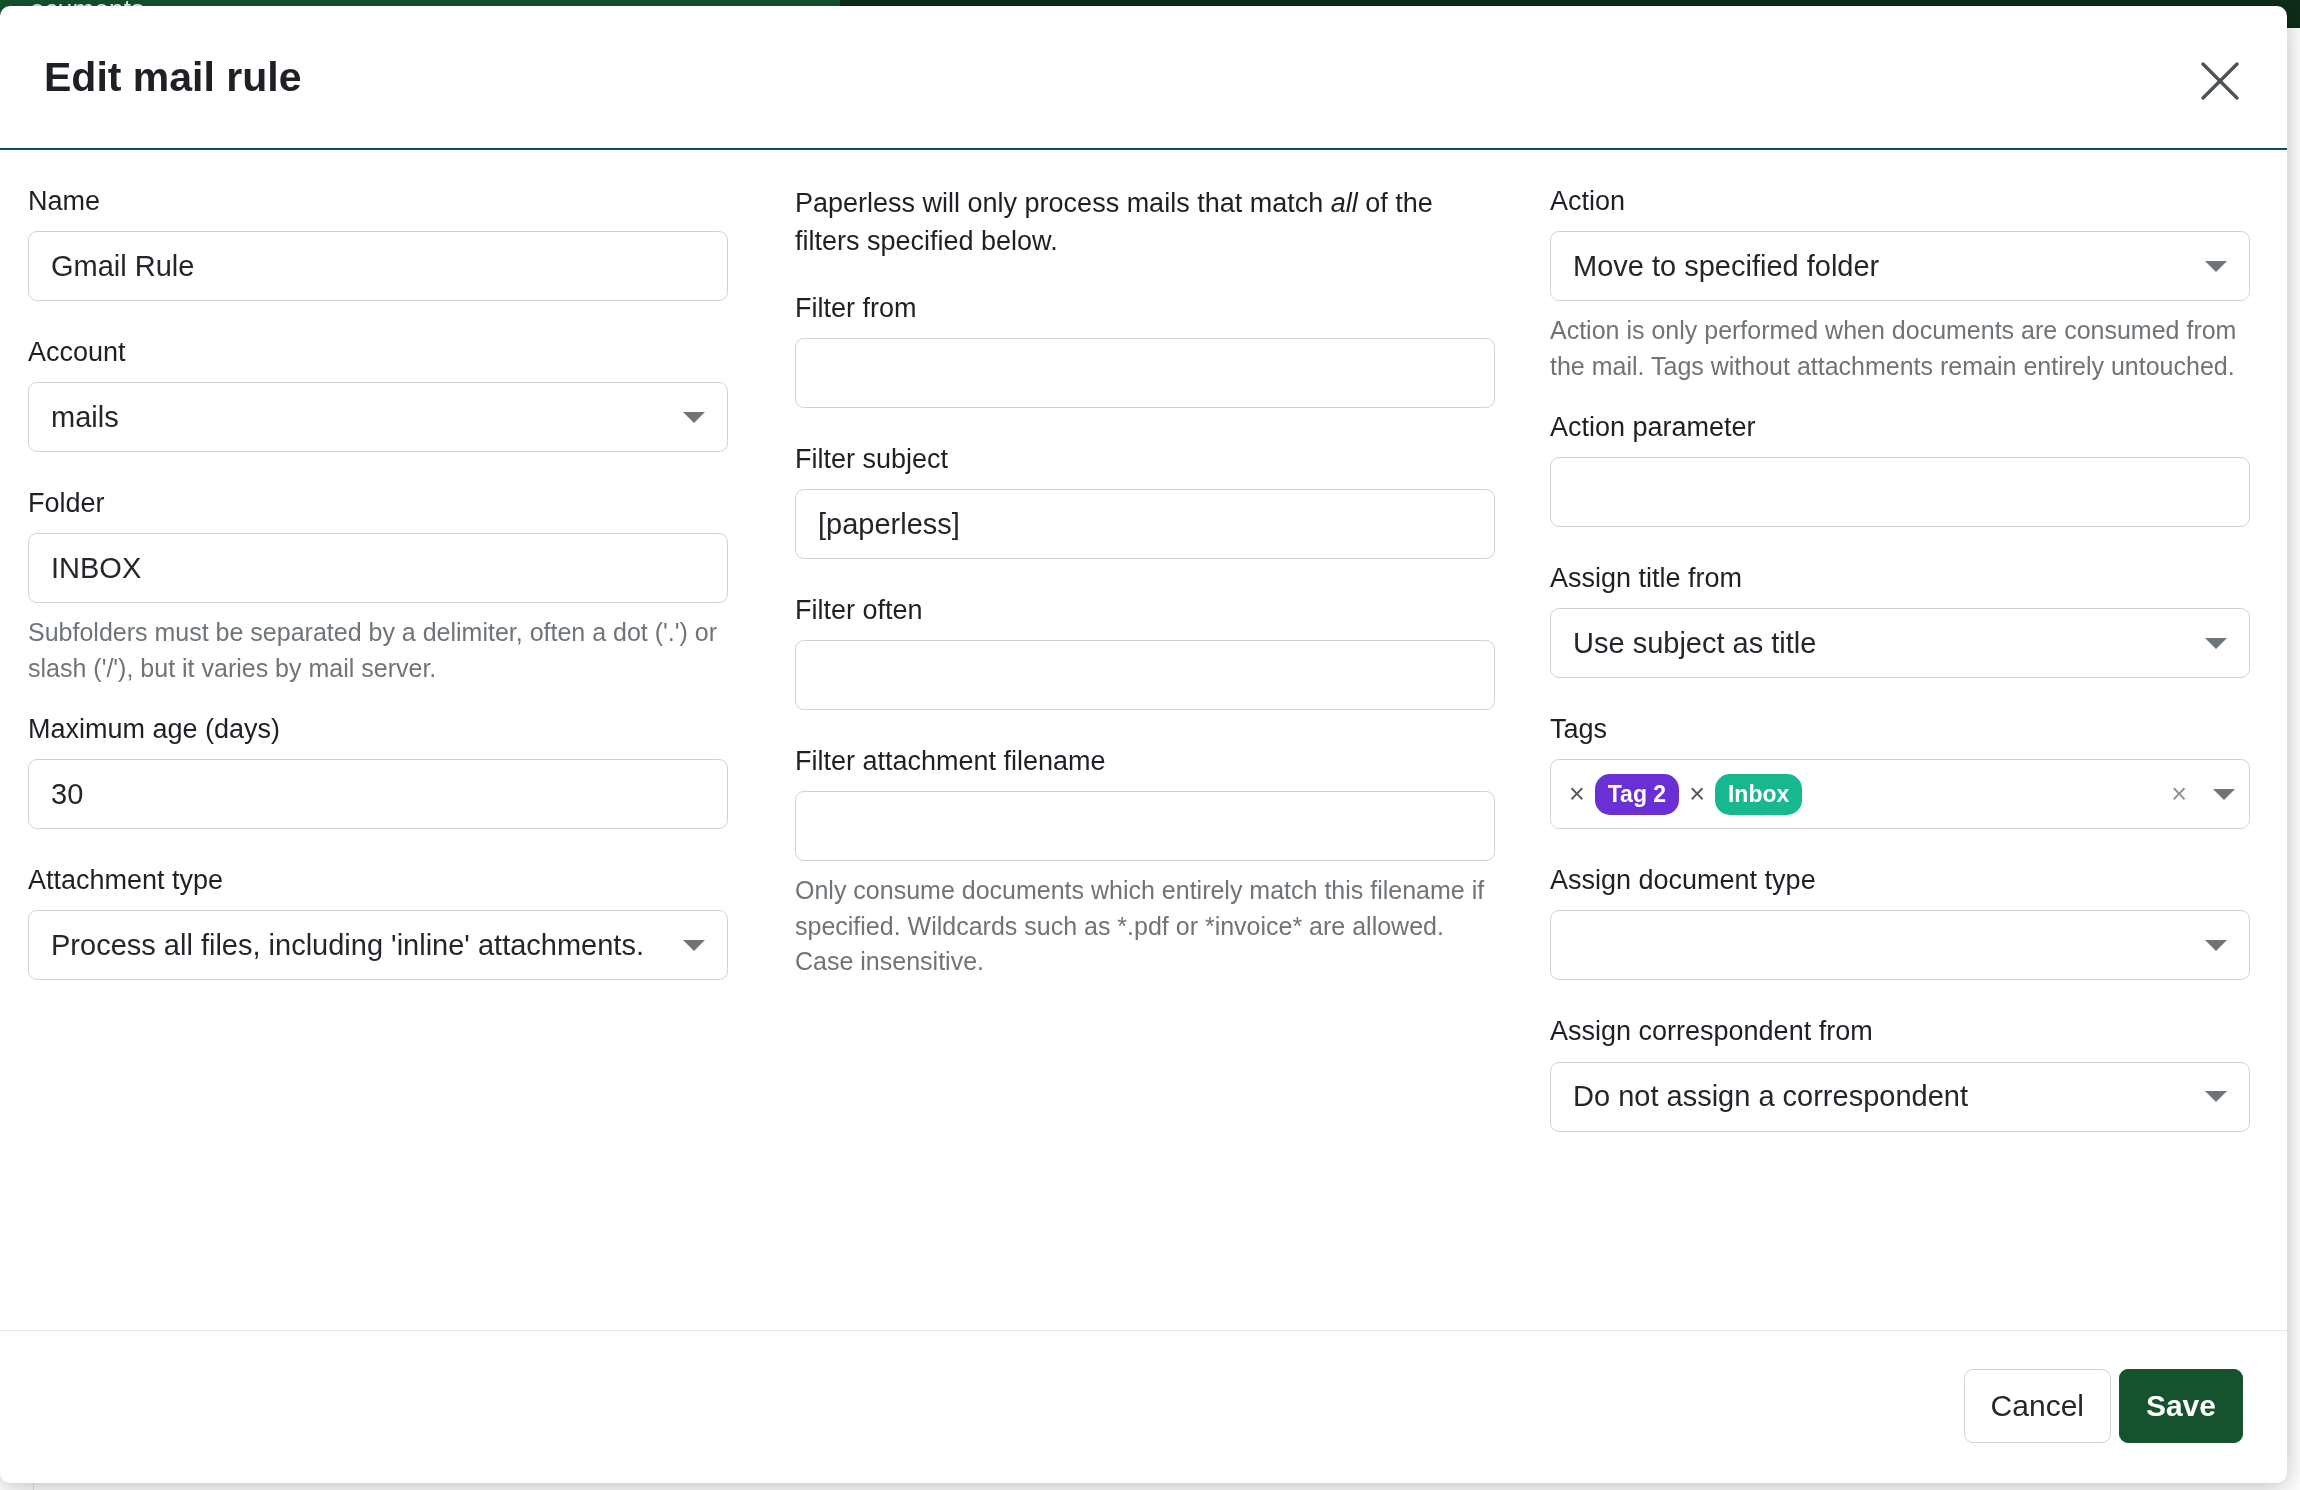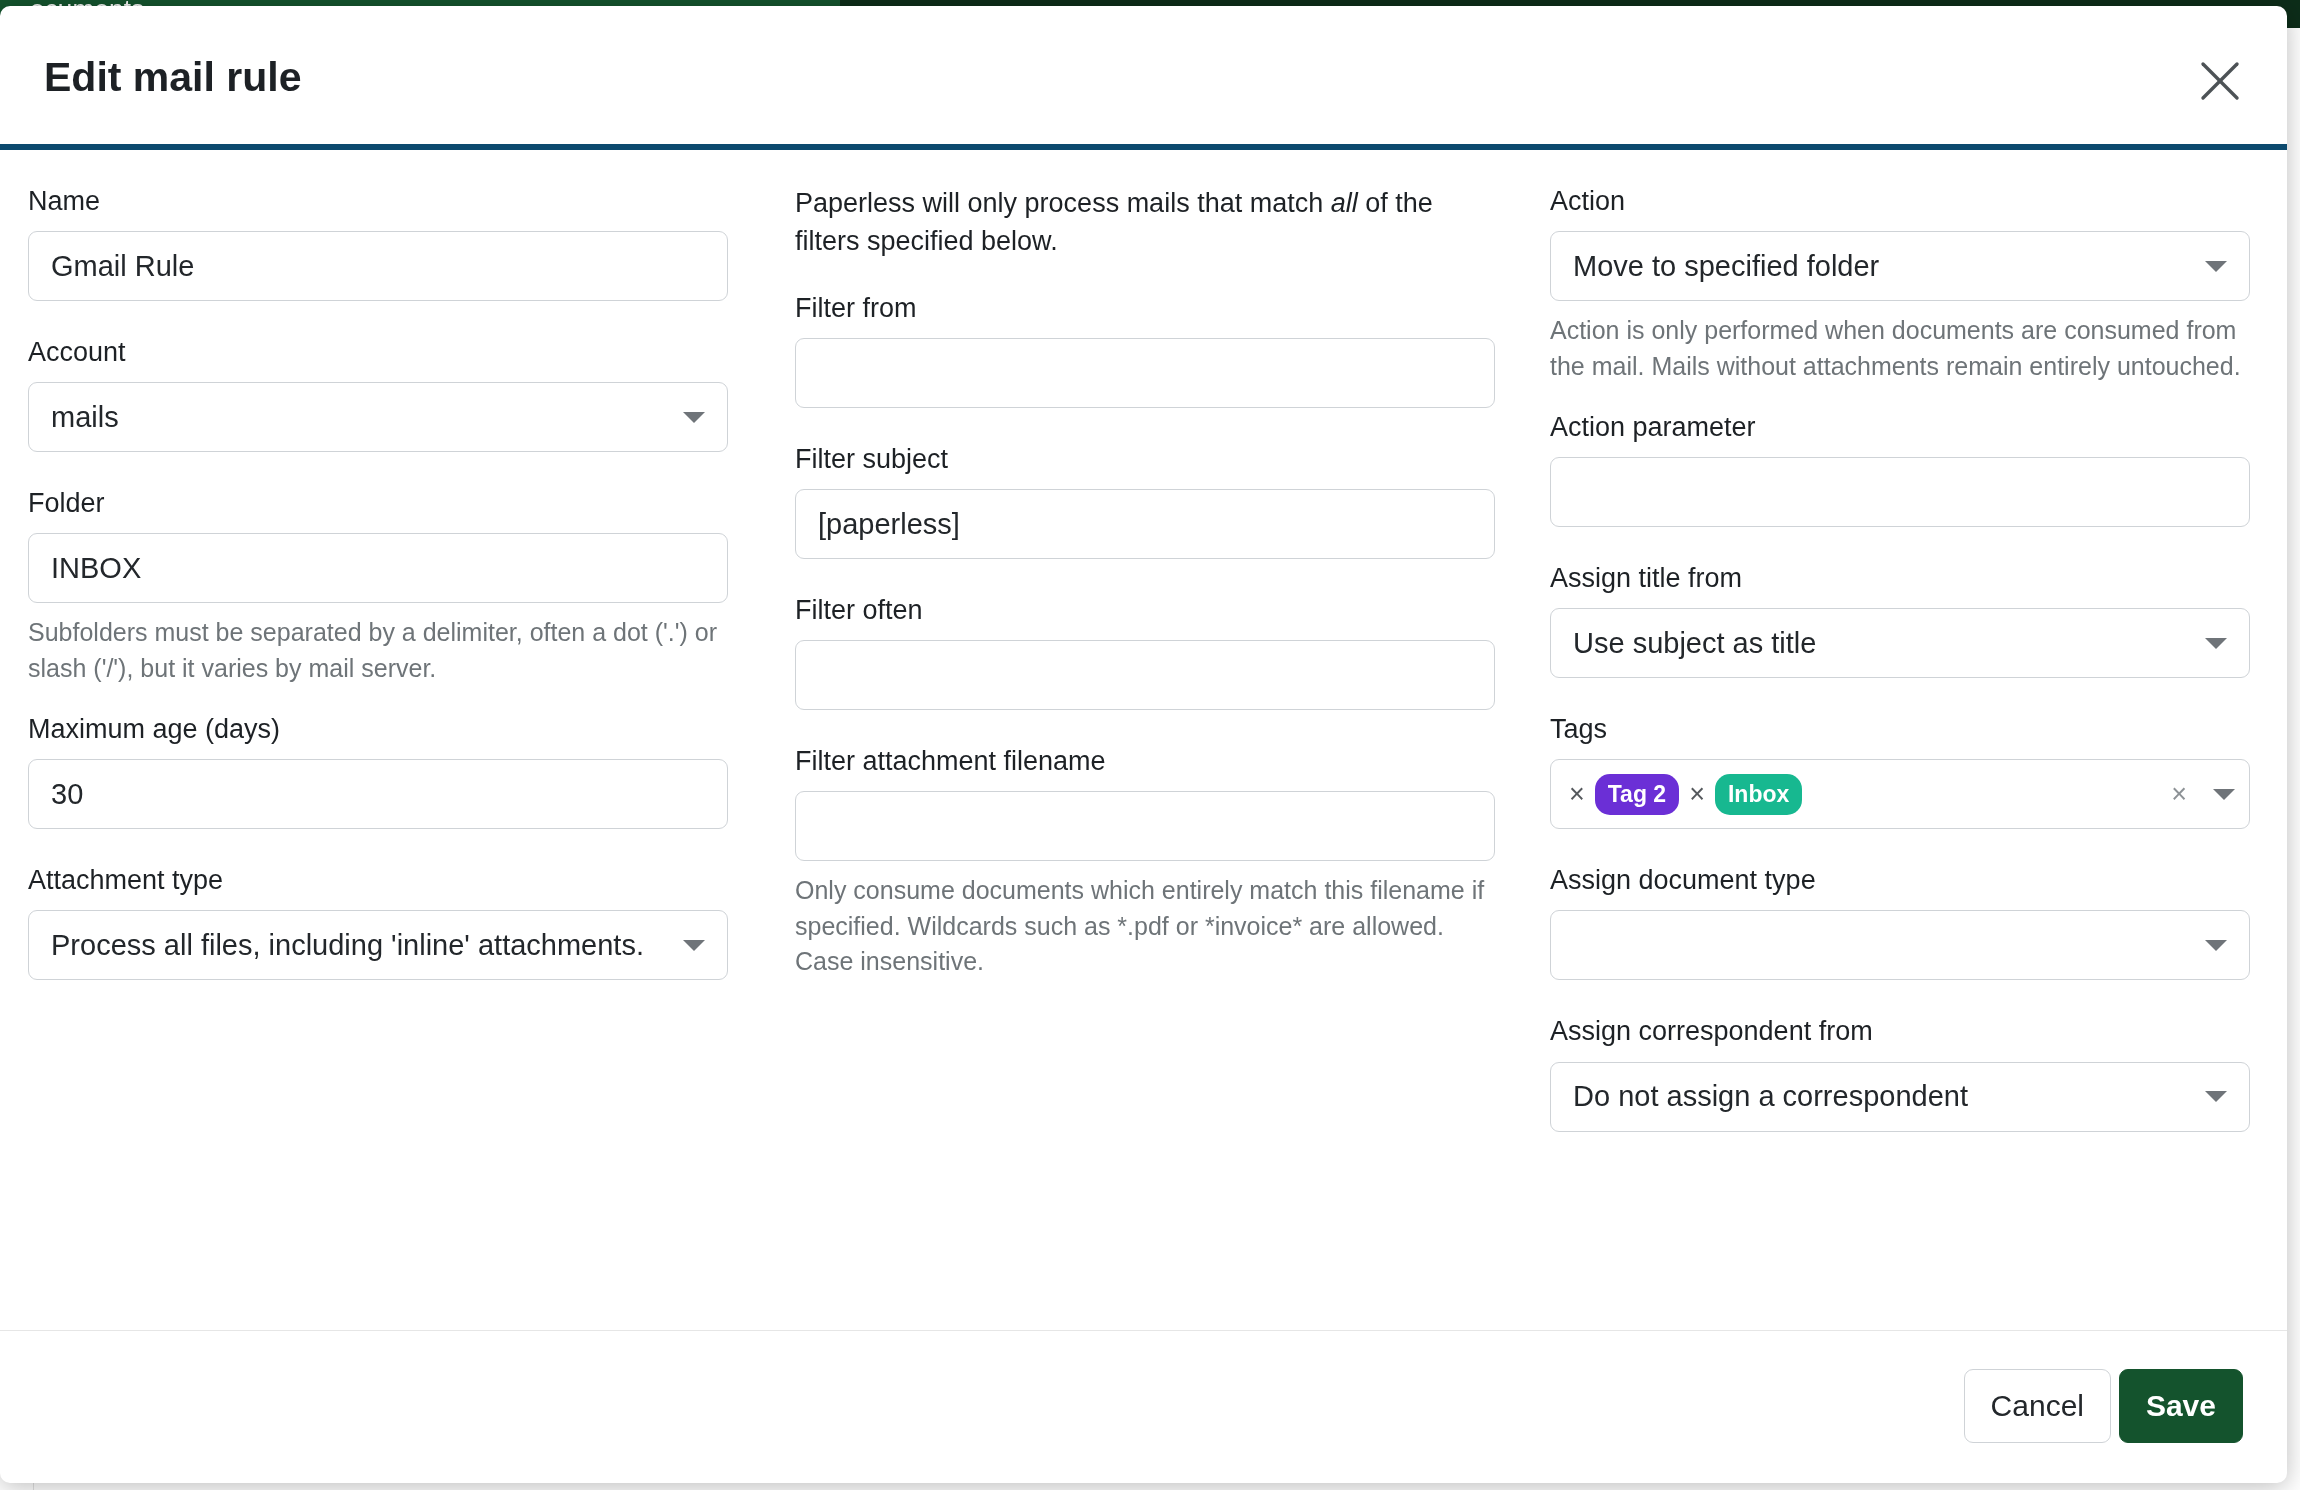--- a/index.html
+++ b/index.html
@@ -57,21 +57,21 @@
     width: 2287px;
     height: 1477px;
     background: #ffffff;
     border-radius: 10px;
     box-shadow: 0 4px 26px rgba(0,0,0,.26);
     overflow: hidden;
   }
   .modal-header {
     position: relative;
     height: 144px;
-    border-bottom: 6px solid #0c4a6e;
+    border-bottom: 2px solid #0c4a6e;
   }
   .modal-title {
     position: absolute;
     left: 44px; top: 48px;
     font-size: 41px;
     font-weight: bold;
     color: #1d2125;
   }
   .close-btn {
     position: absolute;
@@ -301,21 +301,21 @@
         <div class="help-text">Only consume documents which entirely match this filename if specified. Wildcards such as *.pdf or *invoice* are allowed. Case insensitive.</div>
       </div>
 
       <div class="col col-right">
 
         <div class="field-label">Action</div>
         <div class="select-box">
           <span class="sel-value">Move to specified folder</span>
           <span class="caret"></span>
         </div>
-        <div class="help-text">Action is only performed when documents are consumed from the mail. Mails without attachments remain entirely untouched.</div>
+        <div class="help-text">Action is only performed when documents are consumed from the mail. Tags without attachments remain entirely untouched.</div>
 
         <div class="spacer-26"></div>
         <div class="field-label">Action parameter</div>
         <input class="text-input" type="text" value="" style="">
 
         <div class="spacer-34"></div>
         <div class="field-label">Assign title from</div>
         <div class="select-box">
           <span class="sel-value">Use subject as title</span>
           <span class="caret"></span>

